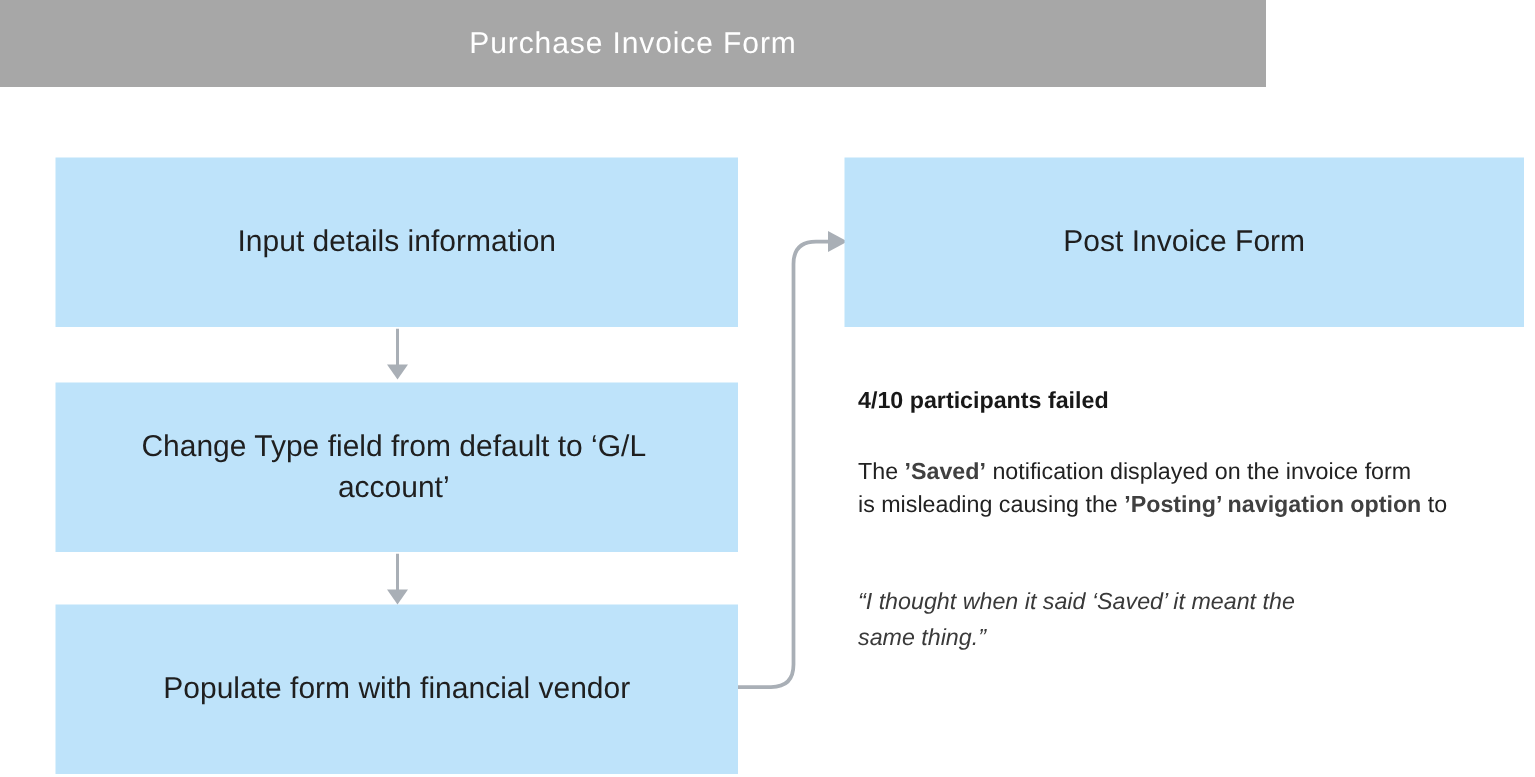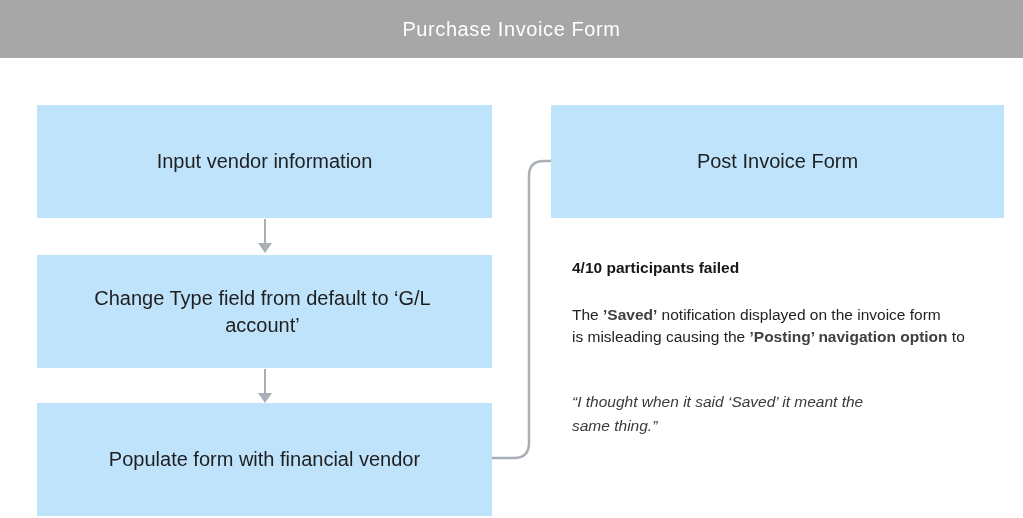--- a/index.html
+++ b/index.html
@@ -10,21 +10,21 @@
     position: relative;
     width: 1023px;
     height: 518px;
     background: #ffffff;
     overflow: hidden;
   }
 
   .title-bar {
     position: absolute;
     top: 0; left: 0;
-    width: 1023px;
+    width: 844px;
     height: 58px;
     background: #a7a7a7;
     display: flex;
     align-items: center;
     justify-content: center;
   }
   .title-bar .title-text {
     color: #ffffff;
     font-size: 20px;
     font-weight: 400;
@@ -45,21 +45,21 @@
     font-size: 20px;
     line-height: 1.35;
     color: #1f1f1f;
   }
   .flow-box.step-1 { top: 105px; }
   .flow-box.step-2 { top: 255px; padding-left: 22px; }
   .flow-box.step-3 { top: 403px; }
 
   .result-box {
     position: absolute;
-    left: 551px;
+    left: 563px;
     top: 105px;
     width: 453px;
     height: 113px;
     background: #bee3fa;
     display: flex;
     align-items: center;
     justify-content: center;
     text-align: right;
     font-size: 20px;
     color: #1f1f1f;
@@ -116,21 +116,21 @@
 </head>
 <body>
 
 <div class="frame">
 
   <div class="title-bar">
     <span class="title-text">Purchase Invoice Form</span>
   </div>
 
   <div class="flow-box step-1">
-    <span>Input vendor information</span>
+    <span>Input details information</span>
   </div>
 
   <div class="flow-box step-2">
     <span>Change Type field from default to ‘G/L account’</span>
   </div>
 
   <div class="flow-box step-3">
     <span>Populate form with financial vendor</span>
   </div>
 

